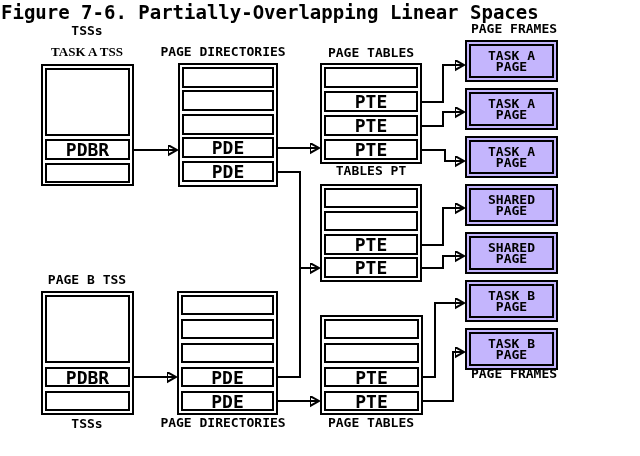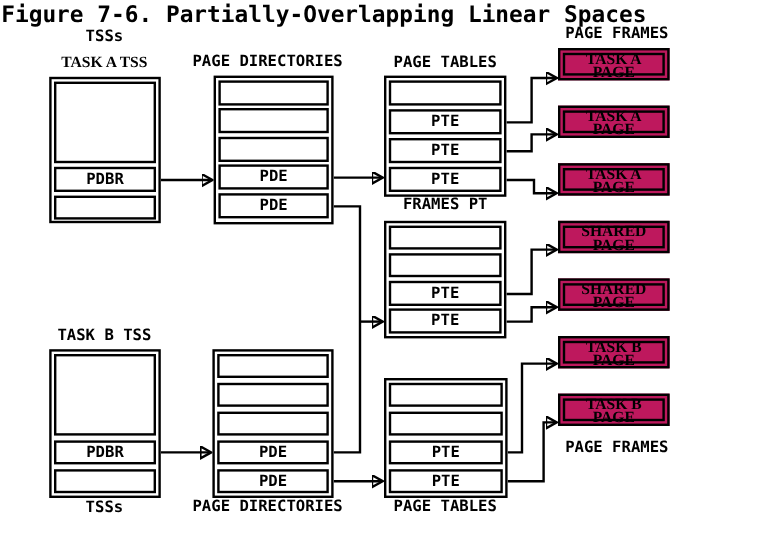--- a/index.html
+++ b/index.html
@@ -7,23 +7,23 @@
   .canvas {
     position:relative; width:640px; height:456px; background:#ffffff;
     font-family:"DejaVu Sans Mono", monospace; font-weight:bold; color:#000;
     overflow:hidden;
   }
   .title { position:absolute; left:1px; top:1px; font-size:19px; white-space:pre; }
   .lbl { position:absolute; font-size:13px; line-height:12px; white-space:pre; transform:translateX(-50%); }
   .obox { position:absolute; border:2px solid #000; background:#fff; }
   .cell {
     position:absolute; left:2px; right:2px; border:2px solid #000; background:#fff;
-    display:flex; align-items:center; justify-content:center; font-size:13px;
+    display:flex; align-items:center; justify-content:center; font-size:18px;
   }
-  .frame { position:absolute; left:465px; width:93px; height:27px; border:2px solid #000; background:#be185d;font-family:Liberation Serif, serif; }
+  .frame { position:absolute; left:465px; width:93px; height:42px; border:2px solid #000; background:#c4b5fd; }
   .frame .inner {
     position:absolute; inset:2px; border:2px solid #000;
     display:flex; flex-direction:column; align-items:center; justify-content:center;
     font-size:13px; line-height:11px; text-align:center;
   }
   svg.wires { position:absolute; left:0; top:0; width:640px; height:456px; }
   svg.wires path { stroke:#000; stroke-width:2; fill:none; }
 </style>
 </head>
 <body>
@@ -50,22 +50,22 @@
     <path d="M423 377 H435 V303 H463" marker-end="url(#ah)"></path>
     <path d="M423 401 H453 V352 H463" marker-end="url(#ah)"></path>
   </svg>
 
   <div class="title">Figure 7-6. Partially-Overlapping Linear Spaces</div>
   <div class="lbl" style="left:87px; top:25px;">TSSs</div>
   <div class="lbl" style="left:87px; top:46px;font-family:Liberation Serif, serif;">TASK A TSS</div>
   <div class="lbl" style="left:223px; top:46px;">PAGE DIRECTORIES</div>
   <div class="lbl" style="left:371px; top:47px;">PAGE TABLES</div>
   <div class="lbl" style="left:514px; top:23px;">PAGE FRAMES</div>
-  <div class="lbl" style="left:371px; top:165px;">FRAMES PT</div>
-  <div class="lbl" style="left:87px; top:274px;">TASK B TSS</div>
+  <div class="lbl" style="left:371px; top:165px;">TABLES PT</div>
+  <div class="lbl" style="left:87px; top:274px;">PAGE B TSS</div>
   <div class="lbl" style="left:87px; top:418px;">TSSs</div>
   <div class="lbl" style="left:223px; top:417px;">PAGE DIRECTORIES</div>
   <div class="lbl" style="left:371px; top:417px;">PAGE TABLES</div>
   <div class="lbl" style="left:514px; top:368px;">PAGE FRAMES</div>
 
   <div class="obox" style="left:41px; top:64px; width:93px; height:122px;">
     <div class="cell" style="top:2px; height:68px;"></div>
     <div class="cell" style="top:73px; height:21px;">PDBR</div>
     <div class="cell" style="top:97px; height:20px;"></div>
   </div>

